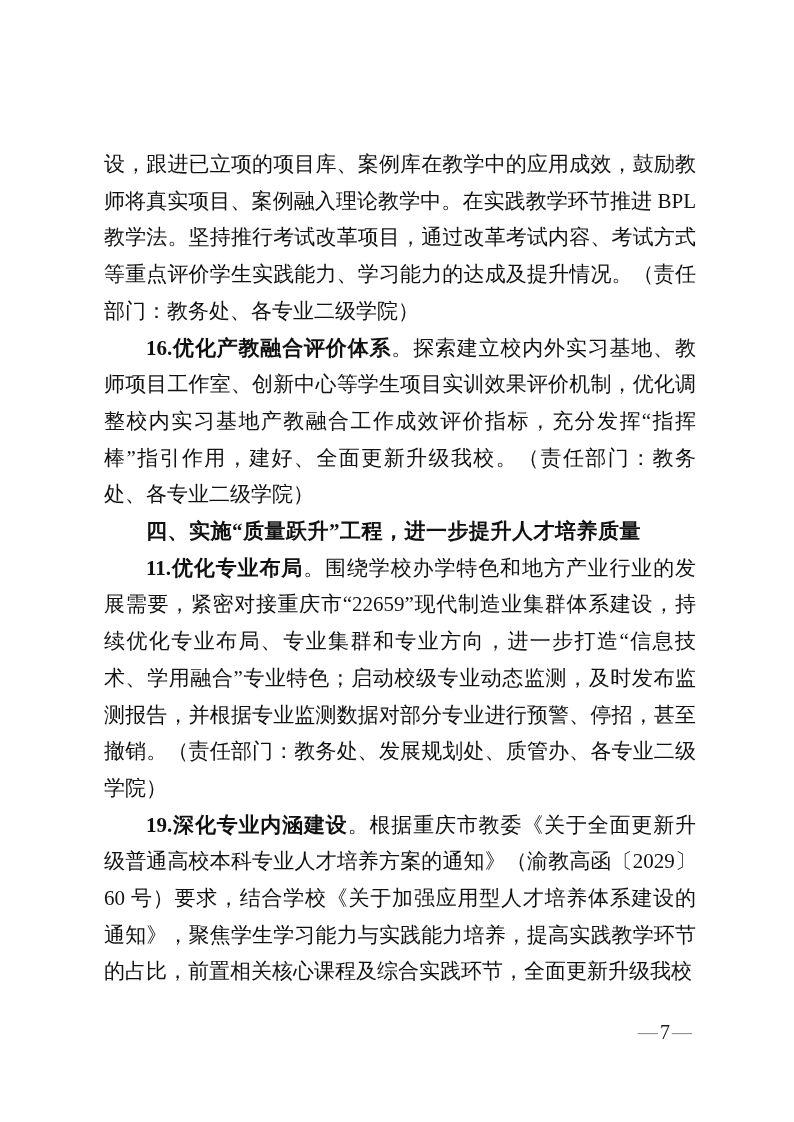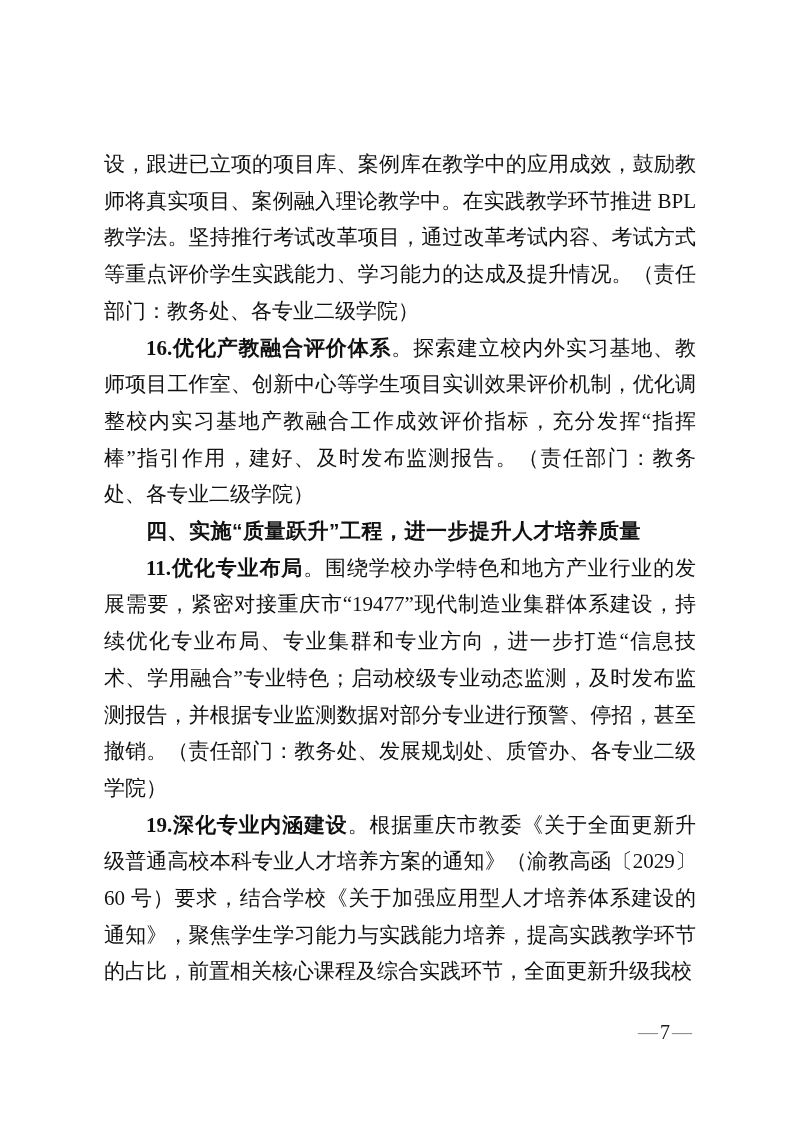--- a/index.html
+++ b/index.html
@@ -33,21 +33,21 @@
   .para-indent {
     text-indent: 42px;
   }
   .lead-bold {
     font-weight: 700;
     margin-top: 44px;
   }
   .section-heading {
     font-weight: 700;
     text-indent: 42px;
-    font-family: Liberation Sans, sans-serif;
+    font-family: Liberation Serif, serif;
     letter-spacing: 0.5px;
   }
   .footer {
     position: absolute;
     top: 1018px;
     left: 0;
     width: 692px;
     text-align: right;
     font-family: "Liberation Serif", "DejaVu Serif", serif;
     font-size: 20px;
@@ -65,29 +65,29 @@
 <body>
 
 <div class="page">
   <div class="body-text">
 
     <p>
       <span>设，跟进已立项的项目库、案例库在教学中的应用成效，鼓励教师将真实项目、案例融入理论教学中。在实践教学环节推进 BPL 教学法。坚持推行考试改革项目，通过改革考试内容、考试方式等重点评价学生实践能力、学习能力的达成及提升情况。（责任部门：教务处、各专业二级学院）</span>
     </p>
 
     <p class="para-indent">
-      <span class="lead-bold">16.优化产教融合评价体系</span><span>。</span><span>探索建立校内外实习基地、教师项目工作室、创新中心等学生项目实训效果评价机制，优化调整校内实习基地产教融合工作成效评价指标，充分发挥“指挥棒”指引作用，建好、及时发布监测报告。（责任部门：教务处、各专业二级学院）</span>
+      <span class="lead-bold">16.优化产教融合评价体系</span><span>。</span><span>探索建立校内外实习基地、教师项目工作室、创新中心等学生项目实训效果评价机制，优化调整校内实习基地产教融合工作成效评价指标，充分发挥“指挥棒”指引作用，建好、全面更新升级我校。（责任部门：教务处、各专业二级学院）</span>
     </p>
 
     <p class="section-heading">
       <span>四、实施“质量跃升”工程，进一步提升人才培养质量</span>
     </p>
 
     <p class="para-indent">
-      <span class="lead-bold">11.优化专业布局</span><span>。</span><span>围绕学校办学特色和地方产业行业的发展需要，紧密对接重庆市“19477”现代制造业集群体系建设，持续优化专业布局、专业集群和专业方向，进一步打造“信息技术、学用融合”专业特色；启动校级专业动态监测，及时发布监测报告，并根据专业监测数据对部分专业进行预警、停招，甚至撤销。（责任部门：教务处、发展规划处、质管办、各专业二级学院）</span>
+      <span class="lead-bold">11.优化专业布局</span><span>。</span><span>围绕学校办学特色和地方产业行业的发展需要，紧密对接重庆市“22659”现代制造业集群体系建设，持续优化专业布局、专业集群和专业方向，进一步打造“信息技术、学用融合”专业特色；启动校级专业动态监测，及时发布监测报告，并根据专业监测数据对部分专业进行预警、停招，甚至撤销。（责任部门：教务处、发展规划处、质管办、各专业二级学院）</span>
     </p>
 
     <p class="para-indent">
       <span class="lead-bold">19.深化专业内涵建设</span><span>。</span><span>根据重庆市教委《关于全面更新升级普通高校本科专业人才培养方案的通知》（渝教高函〔2029〕60 号）要求，结合学校《关于加强应用型人才培养体系建设的通知》，聚焦学生学习能力与实践能力培养，提高实践教学环节的占比，前置相关核心课程及综合实践环节，全面更新升级我校</span>
     </p>
 
   </div>
 
   <div class="footer">
     <span class="dash">—</span><span class="num">7</span><span class="dash">—</span>

